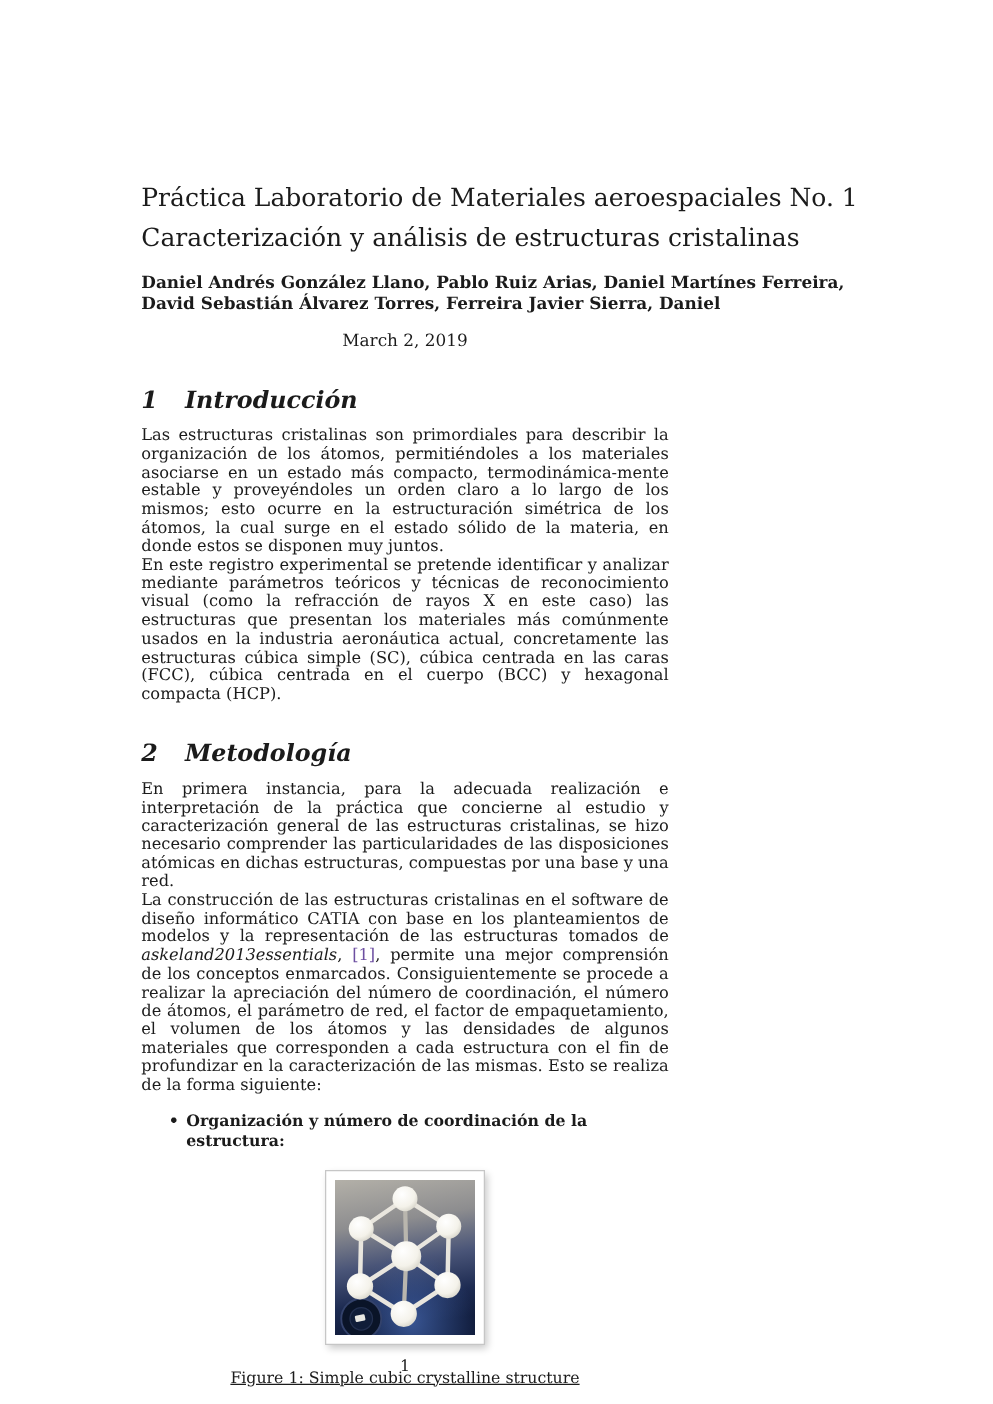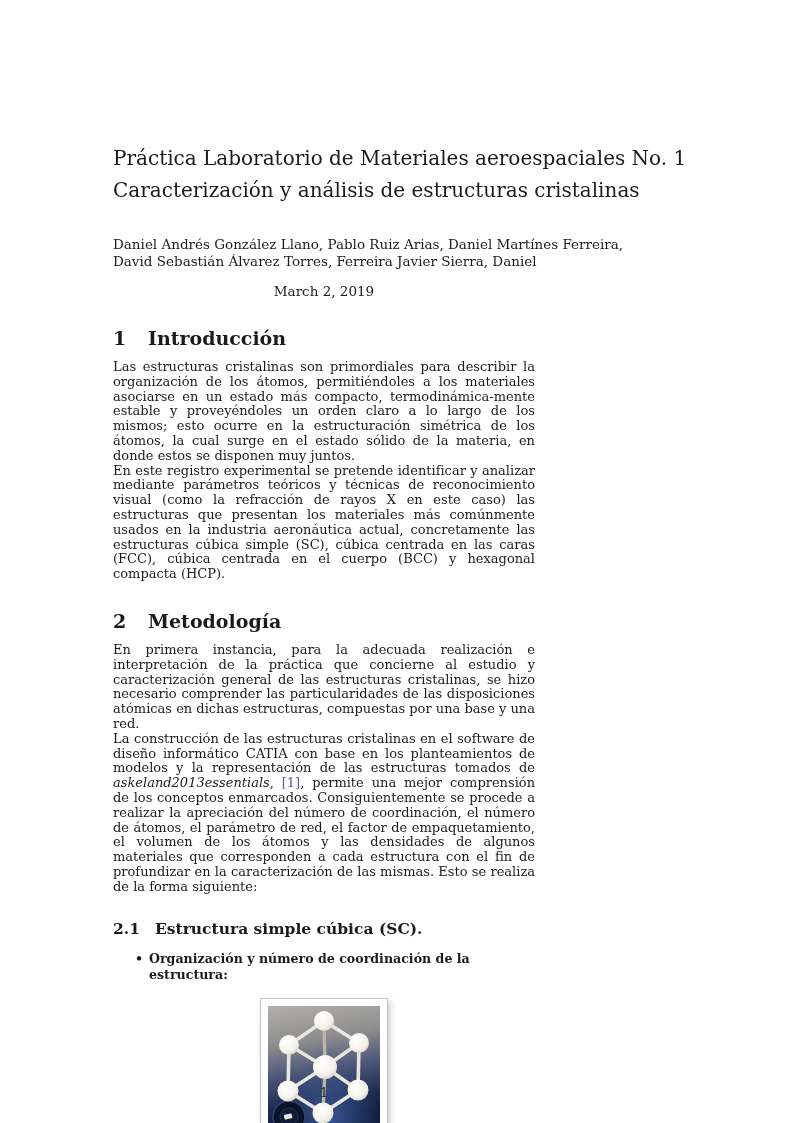--- a/index.html
+++ b/index.html
@@ -25,37 +25,39 @@
     padding-top: 142px;
     text-align: center;
   }
   .title-line {
     font-size: 20px;
     line-height: 32px;
     white-space: nowrap;
     font-weight: normal;
   }
   .authors {
-    margin-top: 30px;
+    margin-top: 12px;
     text-align: right;
     font-size: 13.5px;
     line-height: 17px;
+    font-weight: bold;
   }
   .author-line { white-space: nowrap; }
   .date-line {
     margin-top: 13px;
     text-align: center;
     font-size: 13.5px;
   }
   
   h2.section-heading {
     font-size: 19px;
     line-height: 24px;
     font-weight: bold;
     margin: 27px 0 0 0;
+    font-style: italic;
   }
   h3.subsection-heading {
     font-size: 15.5px;
     line-height: 20px;
     font-weight: bold;
     margin: 24px 0 0 0;
   }
   .sec-num   { display: inline-block; min-width: 22px; margin-right: 13px; }
   .ssec-num  { display: inline-block; margin-right: 15px; }
   
@@ -131,23 +133,20 @@
   </h2>
   <p class="body-text first">Las estructuras cristalinas son primordiales para describir la organización de los átomos, permitiéndoles a los materiales asociarse en un estado más compacto, termodinámica-mente estable y proveyéndoles un orden claro a lo largo de los mismos; esto ocurre en la estructuración simétrica de los átomos, la cual surge en el estado sólido de la materia, en donde estos se disponen muy juntos.</p>
   <p class="body-text">En este registro experimental se pretende identificar y analizar mediante parámetros teóricos y técnicas de reconocimiento visual (como la refracción de rayos X en este caso) las estructuras que presentan los materiales más comúnmente usados en la industria aeronáutica actual, concretamente las estructuras cúbica simple (SC), cúbica centrada en las caras (FCC), cúbica centrada en el cuerpo (BCC) y hexagonal compacta (HCP).</p>
 
   <h2 class="section-heading">
     <span class="sec-num">2</span><span>Metodología</span>
   </h2>
   <p class="body-text first">En primera instancia, para la adecuada realización e interpretación de la práctica que concierne al estudio y caracterización general de las estructuras cristalinas, se hizo necesario comprender las particularidades de las disposiciones atómicas en dichas estructuras, compuestas por una base y una red.</p>
   <p class="body-text"><span>La construcción de las estructuras cristalinas en el software de diseño informático CATIA con base en los planteamientos de modelos y la representación de las estructuras tomados de </span><em>askeland2013essentials</em><span>, </span><a class="cite" style="color: rgb(109, 79, 161);">[1]</a><span>, permite una mejor comprensión de los conceptos enmarcados. Consiguientemente se procede a realizar la apreciación del número de coordinación, el número de átomos, el parámetro de red, el factor de empaquetamiento, el volumen de los átomos y las densidades de algunos materiales que corresponden a cada estructura con el fin de profundizar en la caracterización de las mismas. Esto se realiza de la forma siguiente:</span></p>
 
-  <h3 class="subsection-heading">
-    <span class="ssec-num">2.1</span><span>Estructura simple cúbica (SC).</span>
-  </h3>
 
   <div class="bullet-item">
     <span class="bullet-dot">•</span>
     <span>Organización y número de coordinación de la estructura:</span>
   </div>
 
   <div class="figure-block">
     <div class="photo-frame">
       <svg width="112" height="124" viewBox="0 0 112 124" role="img">
         <defs>

